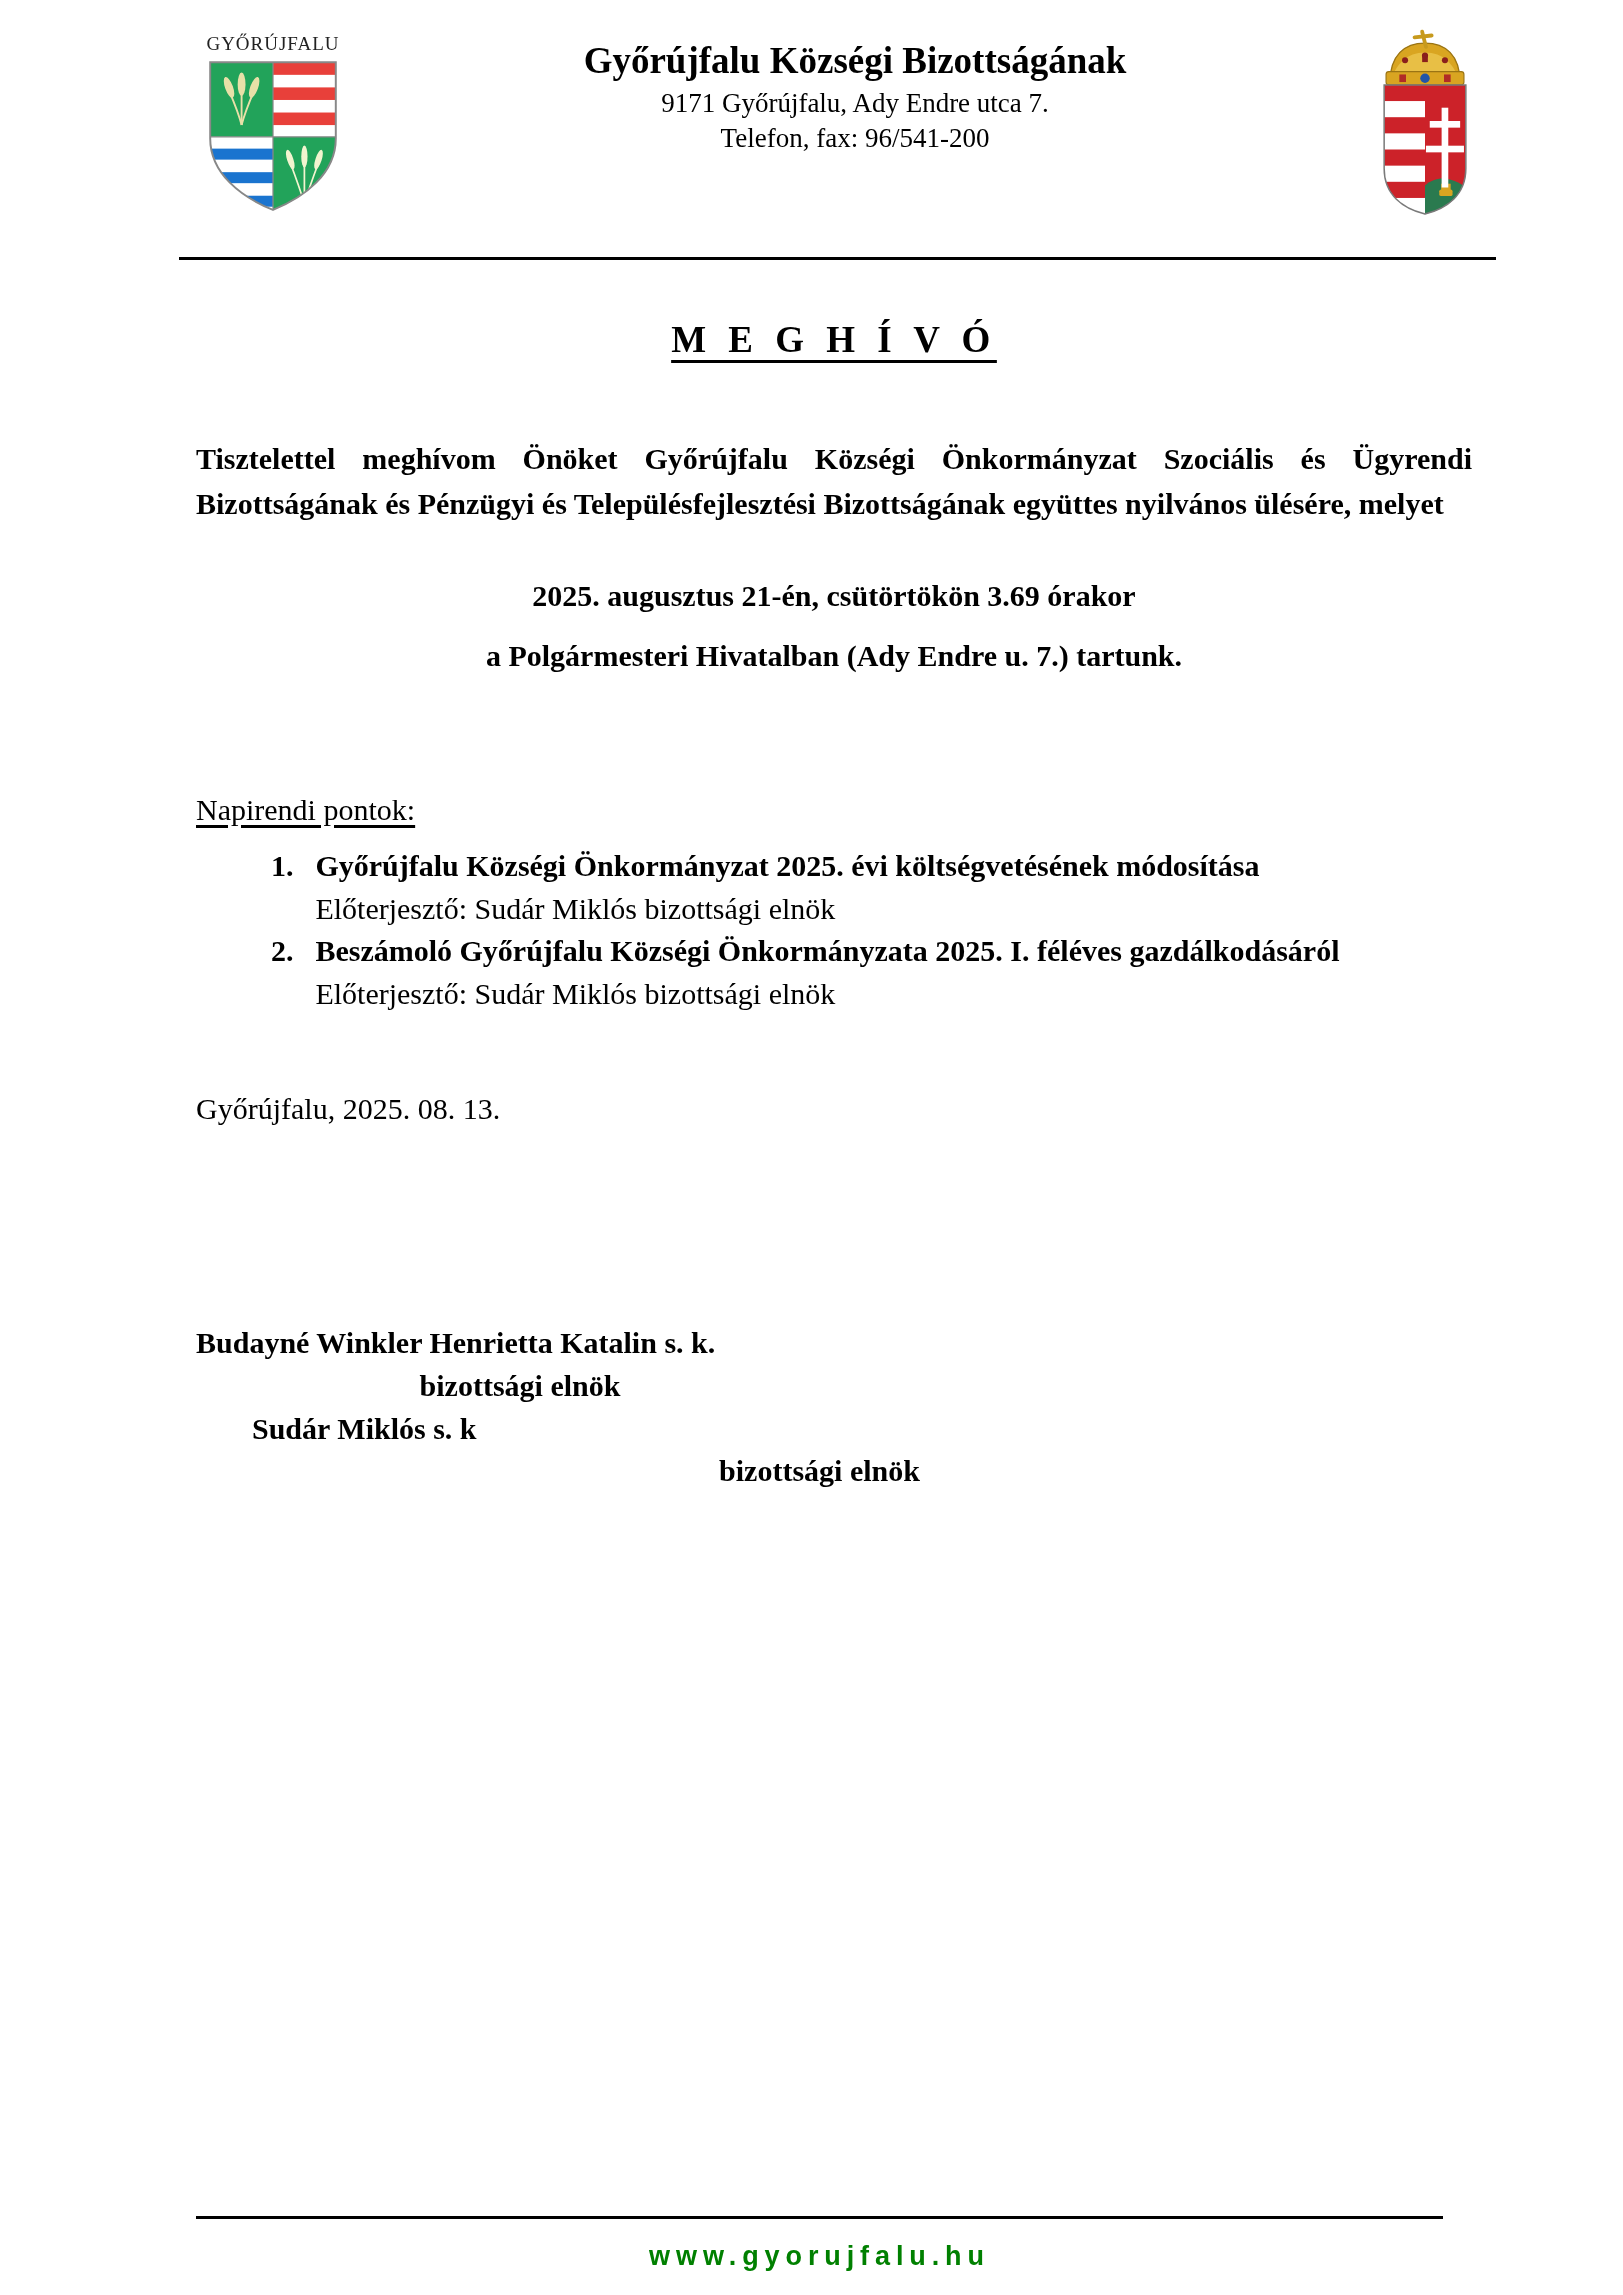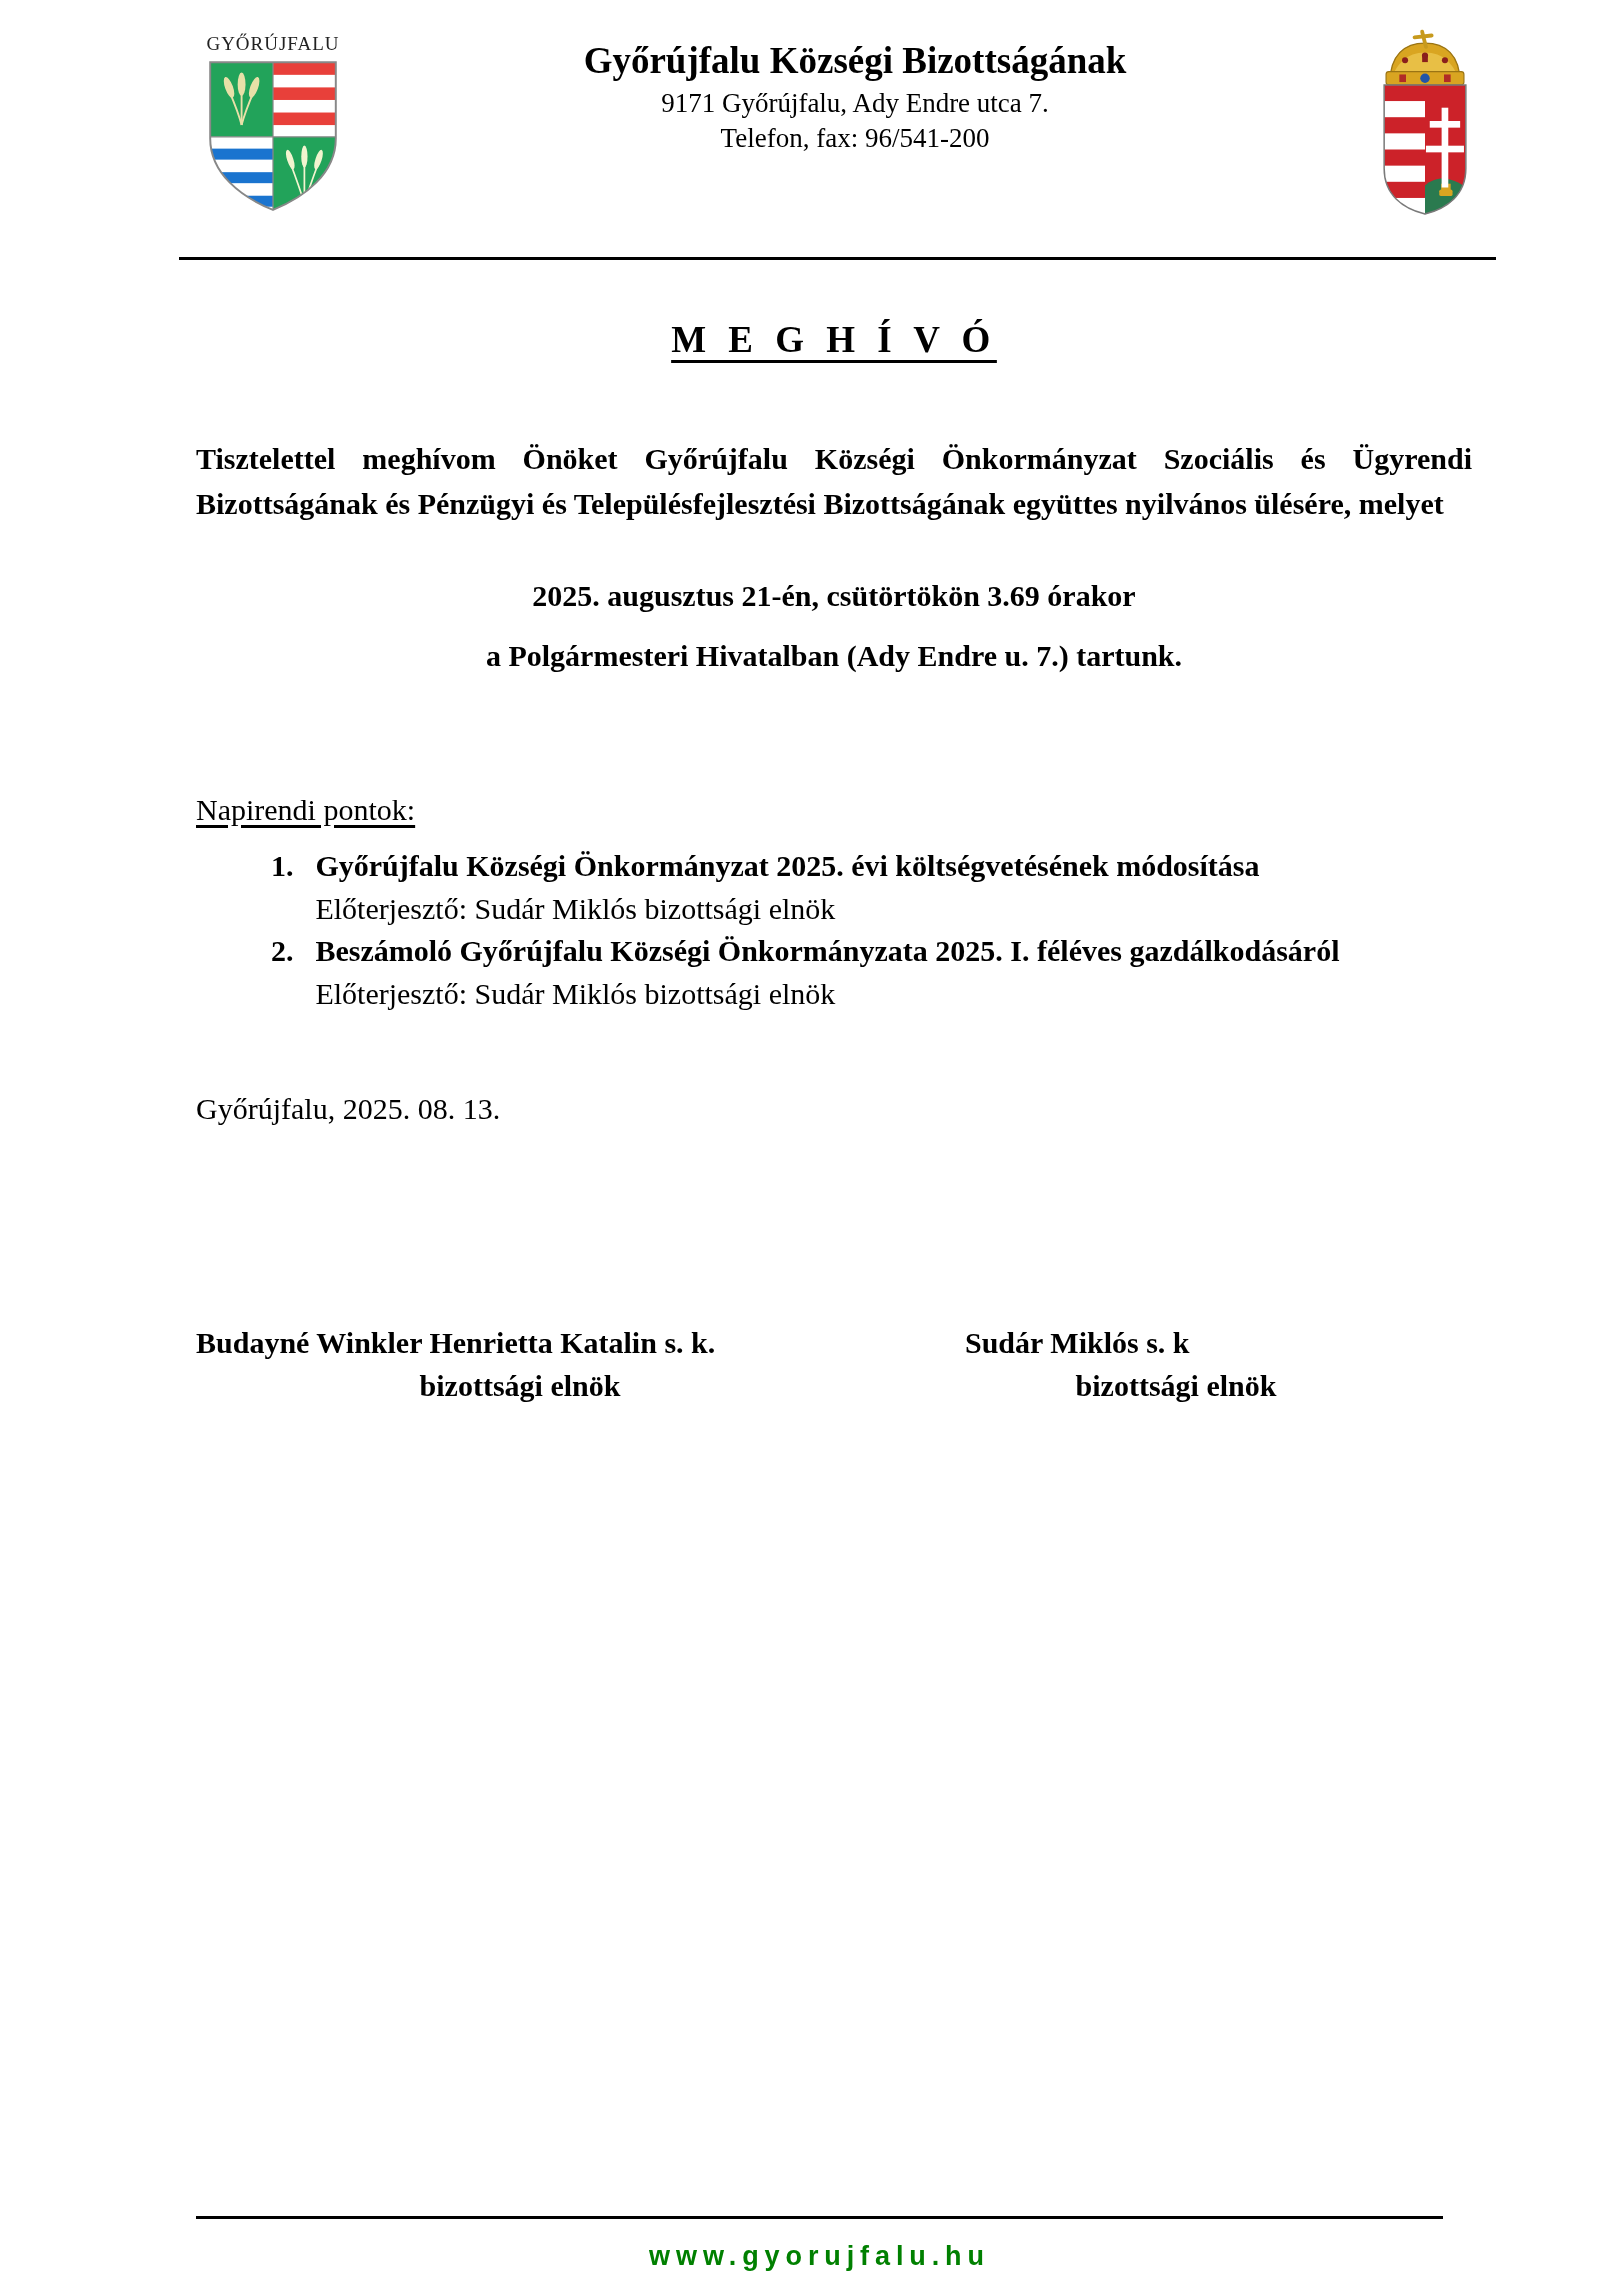--- a/index.html
+++ b/index.html
@@ -163,21 +163,21 @@
   .place-date {
     margin-top: 77px;
     font-size: 30px;
   }
 
   
   .signatures {
     margin-top: 196px;
     width: 100%;
     display: flex;
-    flex-direction: row;
+    flex-direction: column;
   }
   .sig-block {
     font-size: 30px;
     font-weight: bold;
     line-height: 1.42;
   }
   .sig-left  { width: 713px; text-align: left; }
   .sig-right { flex: 1; text-align: left; padding-left: 56px; }
   .sig-name  { display: block; }
   .sig-role  { display: block; }

